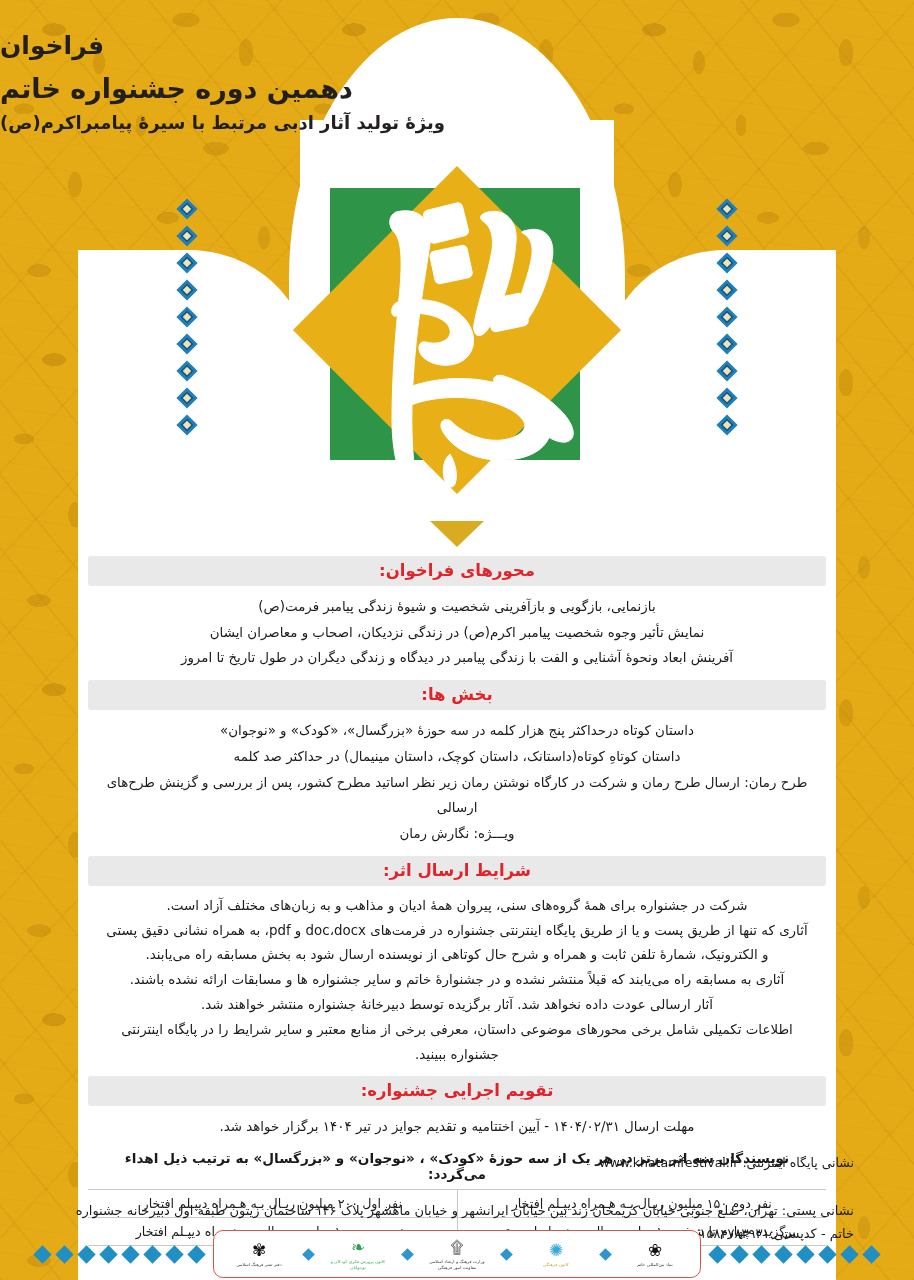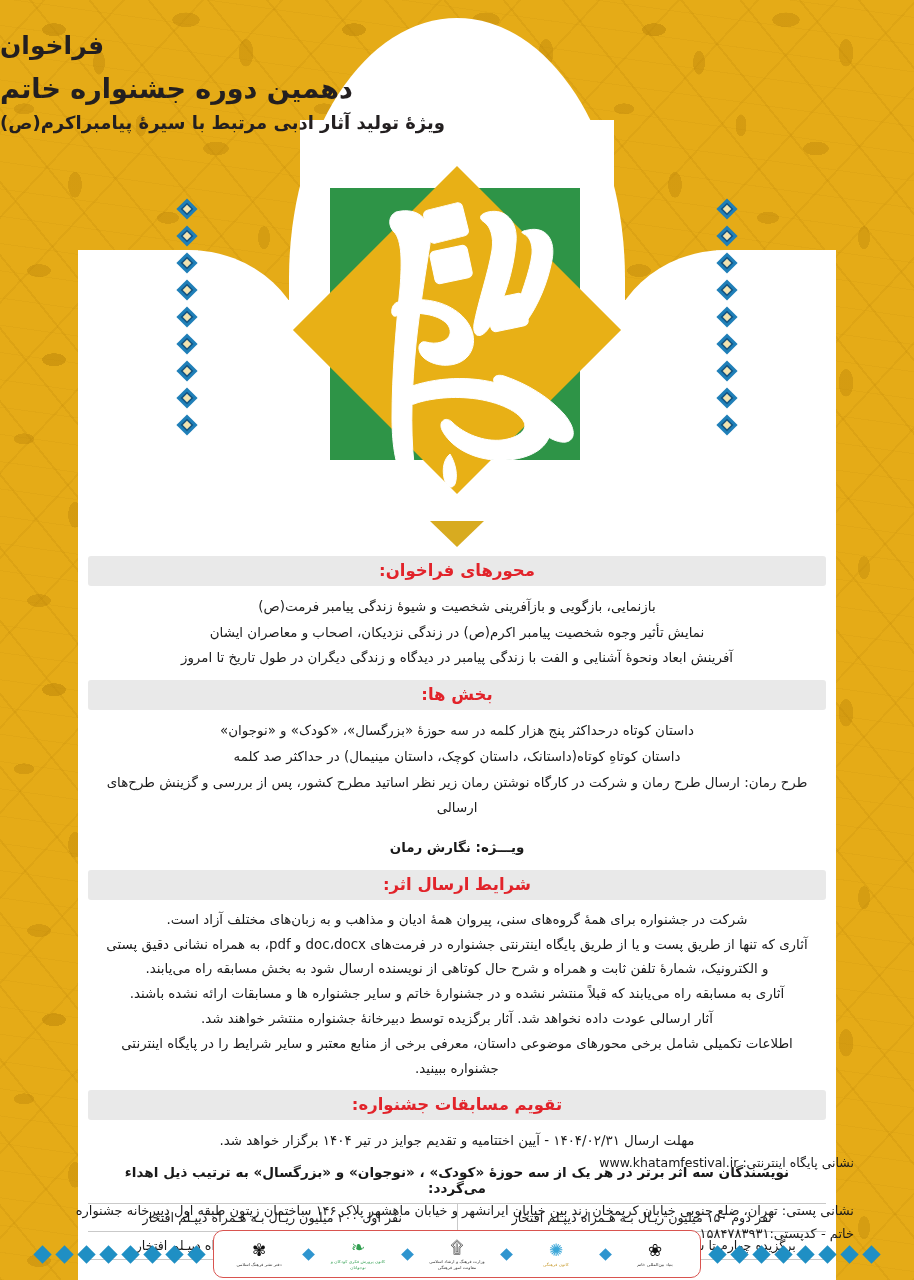--- a/index.html
+++ b/index.html
@@ -94,21 +94,21 @@
   .arrow{position:absolute;left:50%;top:521px;transform:translateX(-50%);
     width:0;height:0;border-left:27px solid transparent;border-right:27px solid transparent;
     border-top:26px solid #d8ab20;z-index:40;}
   
   .content{position:absolute;left:88px;width:738px;top:548px;z-index:45;
     text-align:center;color:#1a1a1a;}
   .band{background:#e9e9e9;border-radius:3px;padding:5px 0 6px;margin:8px 0 7px;}
   .band-txt{color:#e2232a;font-weight:bold;font-size:16.5px;letter-spacing:.3px;}
   .para{font-size:13.4px;line-height:1.92;padding:1px 14px;}
   .para div{white-space:normal;}
-  .bold{font-weight:bold;margin-top:14px;}
+  .bold{font-weight:normal;}
   .tight{line-height:1.85;}
   
   .prize-box{margin-top:6px;}
   .prize-lead{font-size:13.6px;font-weight:bold;padding:3px 10px 7px;}
   .prow{display:flex;border-top:1px solid #c9c9c9;}
   .prow:last-of-type{border-bottom:1px solid #c9c9c9;}
   .pcell{flex:1;padding:6px 12px;font-size:12.7px;letter-spacing:1.1px;}
   .pcell+.pcell{border-right:1px solid #c9c9c9;}
   
   .foot{position:absolute;left:60px;width:794px;top:1152px;text-align:right;z-index:45;color:#1a1a1a;}
@@ -281,21 +281,21 @@
   </div>
   <div class="para tight">
     <div>شرکت در جشنواره برای همهٔ گروه‌های سنی، پیروان همهٔ ادیان و مذاهب و به زبان‌های مختلف آزاد است.</div>
     <div>آثاری که تنها از طریق پست و یا از طریق پایگاه اینترنتی جشنواره در فرمت‌های doc،docx و pdf، به همراه نشانی دقیق پستی و الکترونیک، شمارهٔ تلفن ثابت و همراه و شرح حال کوتاهی از نویسنده ارسال شود به بخش مسابقه راه می‌یابند.</div>
     <div>آثاری به مسابقه راه می‌یابند که قبلاً منتشر نشده و در جشنوارهٔ خاتم و سایر جشنواره ها و مسابقات ارائه نشده باشند.</div>
     <div>آثار ارسالی عودت داده نخواهد شد. آثار برگزیده توسط دبیرخانهٔ جشنواره منتشر خواهند شد.</div>
     <div>اطلاعات تکمیلی شامل برخی محورهای موضوعی داستان، معرفی برخی از منابع معتبر و سایر شرایط را در پایگاه اینترنتی جشنواره ببینید.</div>
   </div>
 
   <div class="band">
-    <span class="band-txt">تقویم مسابقات جشنواره:</span>
+    <span class="band-txt">تقویم اجرایی جشنواره:</span>
   </div>
   <div class="para">
     <div>مهلت ارسال ۱۴۰۴/۰۲/۳۱ - آیین اختتامیه و تقدیم جوایز در تیر ۱۴۰۴ برگزار خواهد شد.</div>
   </div>
 
   <div class="prize-box">
     <div class="prize-lead">نویسندگان سه اثر برتر در هر یک از سه حوزهٔ «کودک» ، «نوجوان» و «بزرگسال» به ترتیب ذیل اهداء می‌گردد:</div>
 
     <div class="prow">
       <div class="pcell">نفر دوم ۱۵۰ میلیون ریـال بـه هـمراه دیپـلم افتخار</div>

